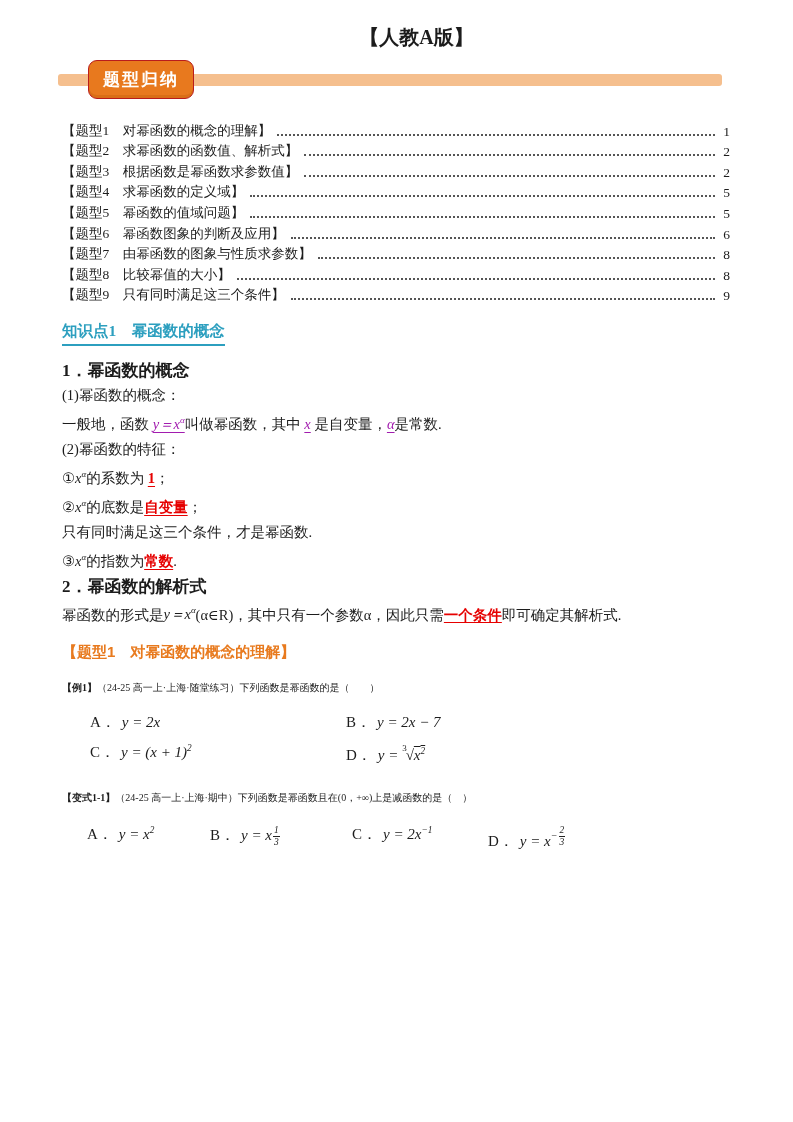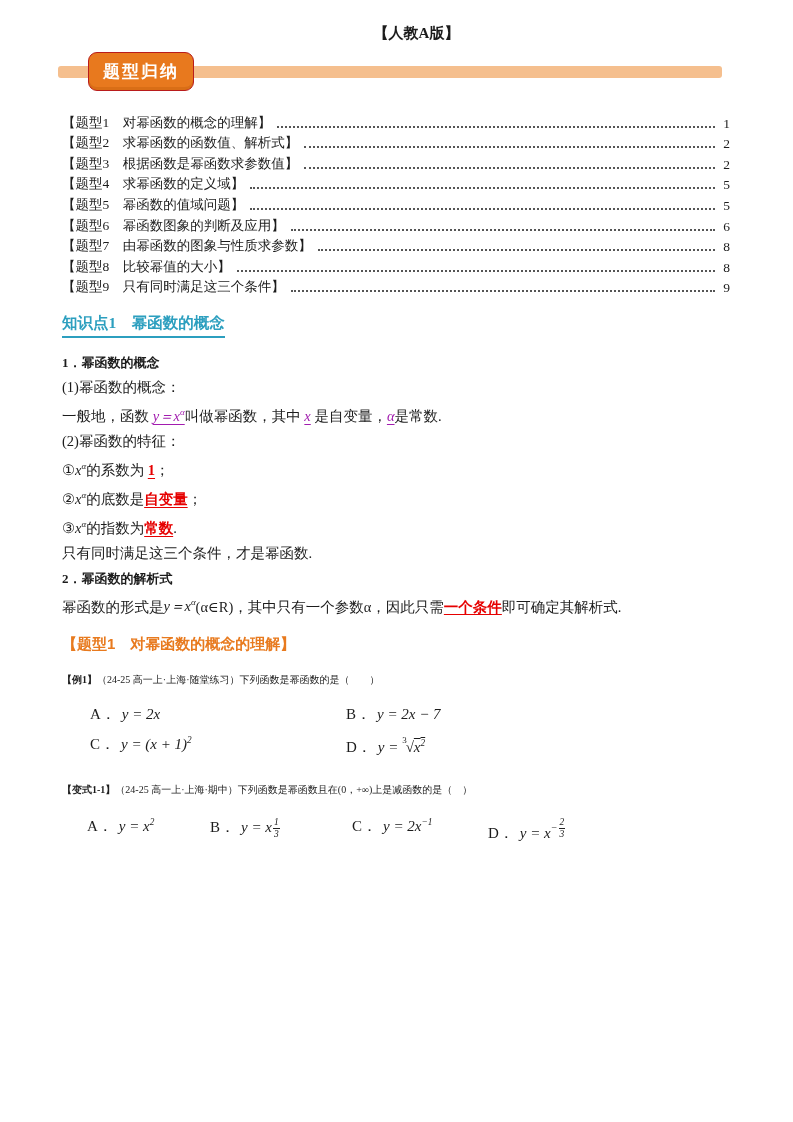--- a/index.html
+++ b/index.html
@@ -5,21 +5,21 @@
   * { margin:0; padding:0; box-sizing:border-box; }
   html,body { background:#ffffff; }
   .page {
     width:793px; height:1122px; background:#ffffff; position:relative;
     overflow:hidden; margin:0 auto;
     font-family:"Liberation Serif","DejaVu Serif",serif; color:#1c1c1c;
   }
   .content { padding-left:62px; padding-right:63px; }
 
   .doc-title { padding-top:116px; text-align:center; font-size:22px; font-weight:bold; letter-spacing:1px; }
-  .edition   { margin-top:24px; text-align:center; font-size:15px; font-weight:bold;padding-left:40px; }
+  .edition   { margin-top:24px; text-align:center; font-size:20px; font-weight:bold;padding-left:40px; }
 
   
   .banner { position:relative; height:39px; margin-top:9px; }
   .banner .bar {
     position:absolute; left:58px; right:71px; top:14px; height:12px;
     background:#f5bf8e; border-radius:3px;
   }
   .banner .badge {
     position:absolute; left:88px; top:0; min-width:106px; height:39px; padding:0 14px;
     background:#e8791e; border:1px solid #b91c1c; border-radius:9px;
@@ -37,21 +37,21 @@
   .toc-page { min-width:12px; text-align:right; }
 
   
   .kp-heading {
     margin-top:17px; font-family:Liberation Serif, serif;
     font-size:15.5px; font-weight:bold; color:#2c9fbf;
   }
   .kp-heading .ul { display:inline-block; border-bottom:2px solid #2c9fbf; padding-bottom:2px; }
 
   .body-text { margin-top:12px; font-size:14.5px; line-height:25px; }
-  .bold-line { font-weight:bold; font-size:13px; }
+  .bold-line { font-weight:bold; font-size:17px; }
   .it { font-style:italic; }
   sup { font-size:0.62em; }
   .red-ul { color:#a21caf; text-decoration:underline; text-underline-offset:3px; }
   .red-ul-bold { color:#e60000; font-weight:bold; text-decoration:underline; text-underline-offset:3px; }
 
   .topic-heading {
     margin-top:16px; color:#e87a1e; font-weight:bold; font-size:15px;
     font-family:"Liberation Sans","DejaVu Sans",sans-serif;
   }
 
@@ -146,23 +146,23 @@
     <div class="body-text">
       <div class="bold-line">1．幂函数的概念</div>
       <div>(1)幂函数的概念：</div>
 
       <div><span>一般地，函数 </span><span class="red-ul it"><span>y＝x</span><sup>α</sup></span><span>叫做幂函数，其中 </span><span class="red-ul it">x</span><span> 是自变量，</span><span class="red-ul it">α</span><span>是常数.</span></div>
 
       <div>(2)幂函数的特征：</div>
 
       <div><span>①</span><span class="it">x</span><sup class="it">α</sup><span>的系数为 </span><span class="red-ul-bold">1</span><span>；</span></div>
       <div><span>②</span><span class="it">x</span><sup class="it">α</sup><span>的底数是</span><span class="red-ul-bold">自变量</span><span>；</span></div>
+      <div>只有同时满足这三个条件，才是幂函数.</div>
+
       <div><span>③</span><span class="it">x</span><sup class="it">α</sup><span>的指数为</span><span class="red-ul-bold">常数</span><span>.</span></div>
-
-      <div>只有同时满足这三个条件，才是幂函数.</div>
 
       <div class="bold-line">2．幂函数的解析式</div>
 
       <div><span>幂函数的形式是</span><span class="it"><span>y＝x</span><sup>α</sup></span><span>(α∈R)，其中只有一个参数α，因此只需</span><span class="red-ul-bold">一个条件</span><span>即可确定其解析式.</span></div>
     </div>
 
     <div class="topic-heading">【题型1　对幂函数的概念的理解】</div>
 
     <div class="problem">
       <span class="prob-tag">【例1】</span><span>（24-25 高一上·上海·随堂练习）下列函数是幂函数的是（　　）</span>

